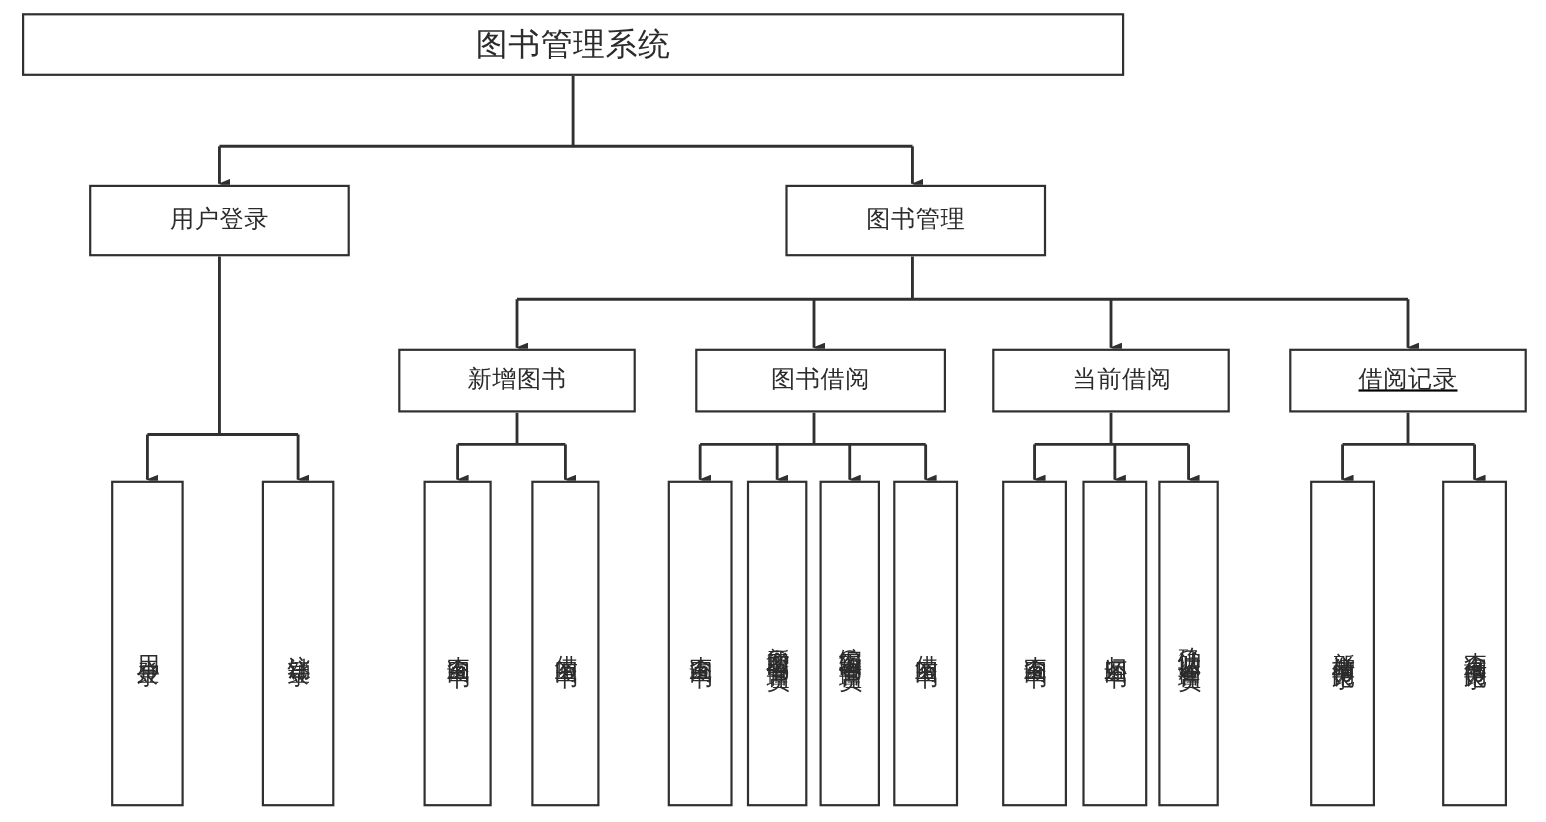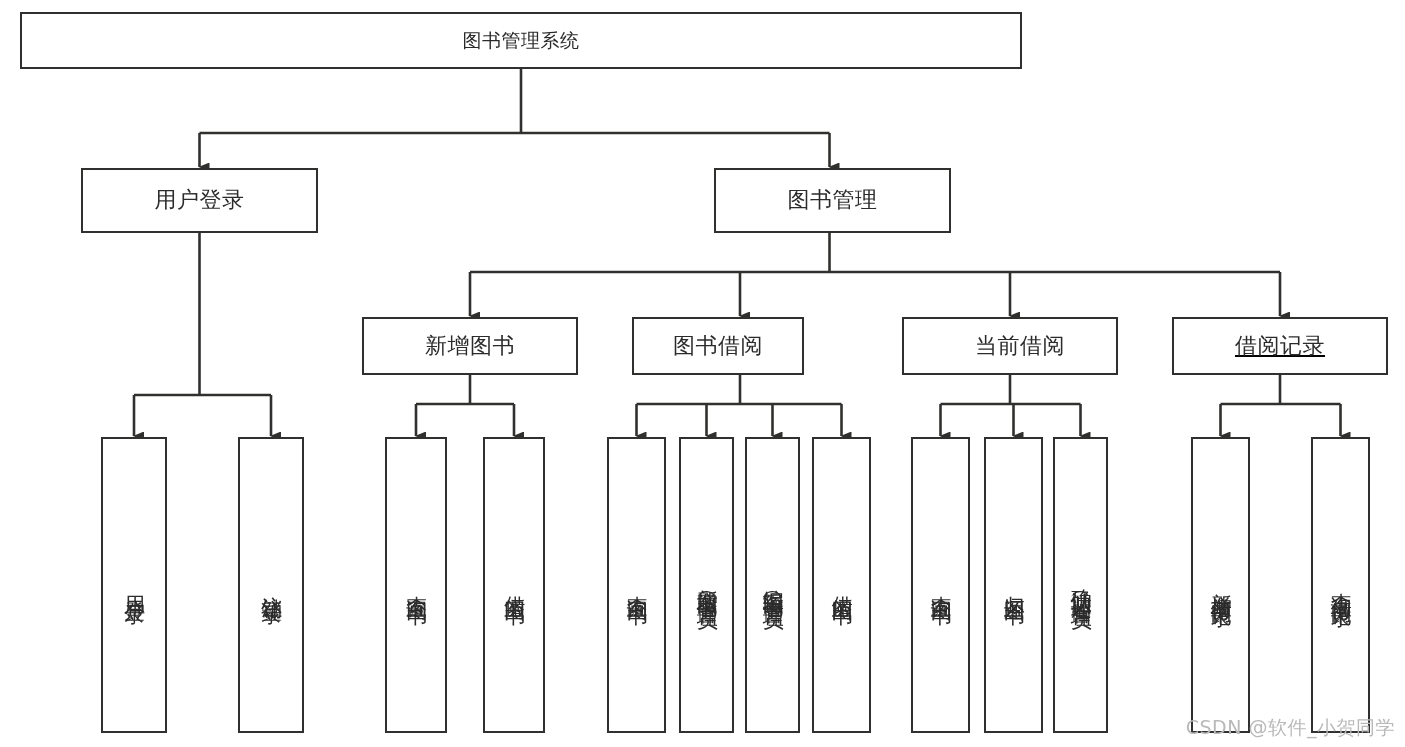--- a/index.html
+++ b/index.html
@@ -44,21 +44,21 @@
     white-space: nowrap;
     text-align: center;
   }
   .node.vertical .node-label {
     writing-mode: vertical-rl;
     text-orientation: upright;
     letter-spacing: 3px;
     font-size: 21px;
   }
   .node.root .node-label {
-    font-size: 19px;
+    font-size: 29px;
   }
   #watermark {
     position: absolute;
     right: 10px;
     bottom: 6px;
     font-size: 19px;
     color: #b9b9b9;
     letter-spacing: 0.5px;
     white-space: nowrap;
     z-index: 5;
@@ -119,21 +119,21 @@
       </div>
       <div class="node" style="left: 81px; top: 168px; width: 237px; height: 65px;">
         <span class="node-label">用户登录</span>
       </div>
       <div class="node" style="left: 714px; top: 168px; width: 237px; height: 65px;">
         <span class="node-label">图书管理</span>
       </div>
       <div class="node" style="left: 362px; top: 317px; width: 216px; height: 58px;">
         <span class="node-label">新增图书</span>
       </div>
-      <div class="node" style="left: 632px; top: 317px; width: 172px; height: 58px;">
+      <div class="node" style="left: 632px; top: 317px; width: 228px; height: 58px;">
         <span class="node-label">图书借阅</span>
       </div>
       <div class="node" style="left: 902px; top: 317px; width: 216px; height: 58px; padding-left: 20px;">
         <span class="node-label">当前借阅</span>
       </div>
       <div class="node" style="left: 1172px; top: 317px; width: 216px; height: 58px; text-decoration: underline;">
         <span class="node-label">借阅记录</span>
       </div>
       <div class="node vertical" style="left: 101px; top: 437px; width: 66px; height: 296px;">
         <span class="node-label">用户登录</span>
@@ -169,14 +169,13 @@
         <span class="node-label">确认归还（管理员）</span>
       </div>
       <div class="node vertical" style="left: 1191px; top: 437px; width: 59px; height: 296px;">
         <span class="node-label">新增借阅记录</span>
       </div>
       <div class="node vertical" style="left: 1311px; top: 437px; width: 59px; height: 296px;">
         <span class="node-label">查询借阅记录</span>
       </div>
     </div>
 
-  <div id="watermark">CSDN @软件_小贺同学</div>
 </div>
 
 </body></html>

